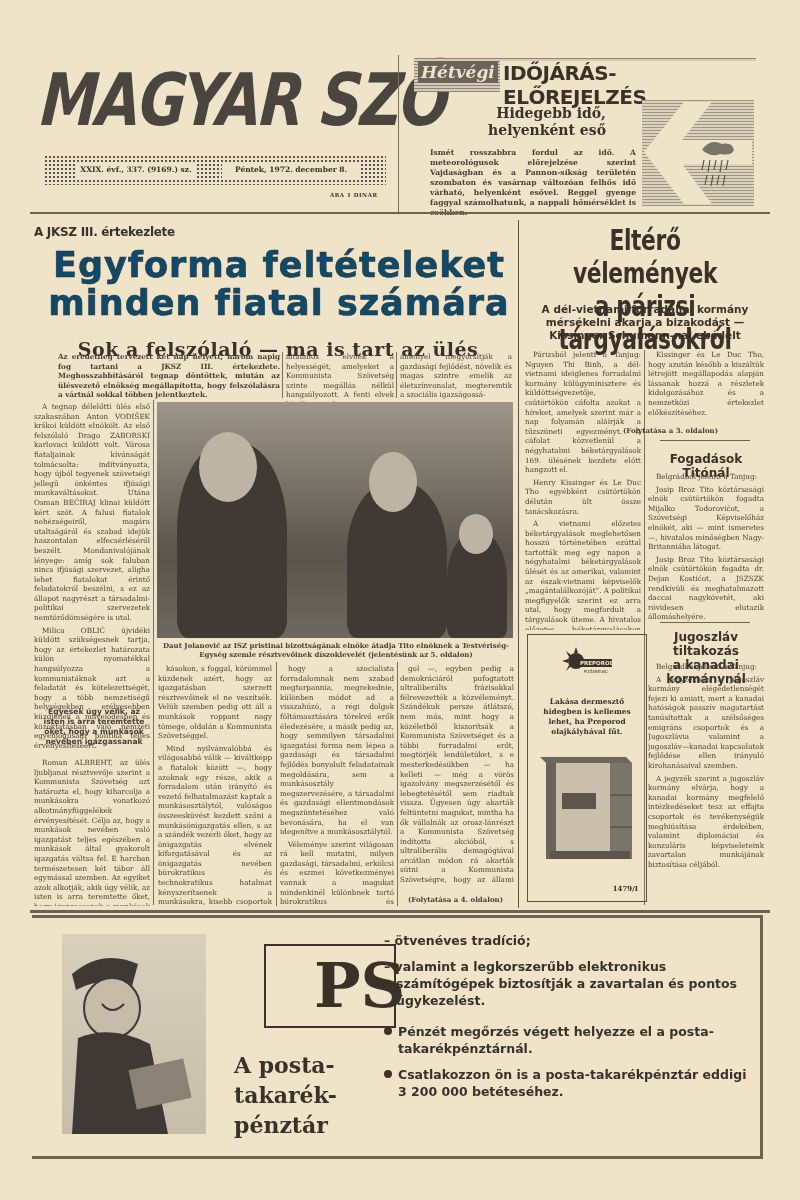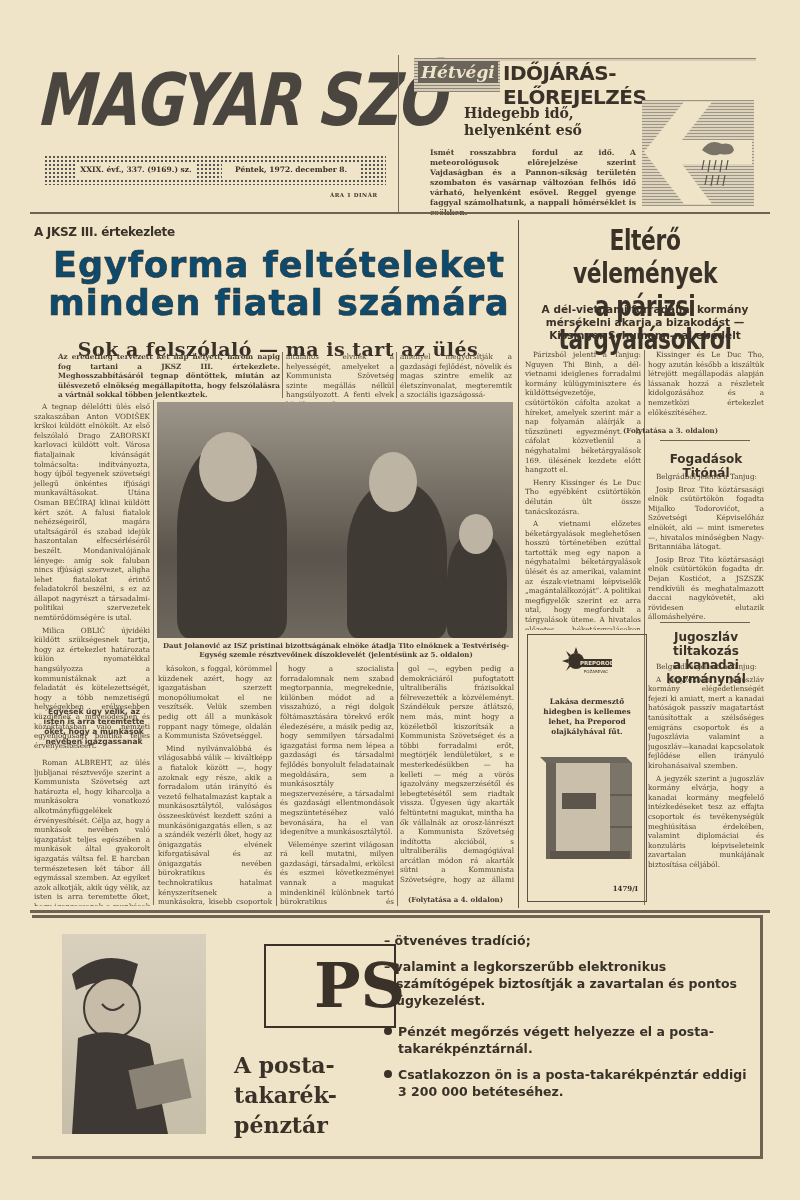--- a/index.html
+++ b/index.html
@@ -11,21 +11,21 @@
   .hrule{position:absolute;height:2px;background:#6e6352;}
   
   .masthead{left:44px;top:62px;width:342px;height:88px;font-family:"DejaVu Sans",sans-serif;font-weight:900;font-style:italic;font-size:58px;letter-spacing:-2px;color:#4b4540;transform:skewX(-4deg) scaleY(1.25);transform-origin:left top;white-space:nowrap;line-height:60px;}
   .dotband{left:44px;top:155px;width:342px;height:30px;background-image:radial-gradient(#555 40%,transparent 45%);background-size:4px 4px;}
   .dotbox{position:absolute;top:7px;height:16px;background:#efe3c8;font-size:7.5px;font-weight:bold;line-height:16px;text-align:center;color:#3a3228;}
   .price{left:330px;top:192px;font-size:5.5px;font-weight:bold;letter-spacing:0.5px;}
   
   .wx-banner{left:414px;top:58px;width:342px;height:34px;background:repeating-linear-gradient(0deg,#8d857a 0 1px,#d6ccb6 1px 3px);}
   .wx-tag{position:absolute;left:4px;top:3px;font-family:"DejaVu Serif",serif;font-style:italic;font-weight:bold;font-size:17px;color:#efe3c8;background:#6b645a;padding:1px 3px;}
   .wx-title{position:absolute;left:86px;top:3px;font-family:"DejaVu Sans",sans-serif;font-weight:bold;font-size:20px;color:#3a3228;background:#efe3c8;padding:0 3px;letter-spacing:-0.5px;}
-  .wx-head{left:464px;top:105px;width:190px;text-align:left;font-weight:bold;font-size:14px;line-height:17px;color:#3a3228;}
+  .wx-head{left:416px;top:105px;width:190px;text-align:right;font-weight:bold;font-size:14px;line-height:17px;color:#3a3228;}
   .wx-body{left:430px;top:148px;width:206px;font-size:7.6px;line-height:10px;font-weight:bold;color:#4a4034;text-align:justify;}
   .wx-art{left:642px;top:100px;width:112px;height:106px;background:repeating-linear-gradient(0deg,#9d9586 0 1px,#ddd3bd 1px 3px);}
   
   .kicker{left:34px;top:225px;font-family:"DejaVu Sans",sans-serif;font-weight:bold;font-size:12px;color:#3a3228;letter-spacing:-0.3px;}
   .headline{left:44px;top:246px;width:470px;text-align:center;font-family:"DejaVu Sans",sans-serif;font-weight:900;font-size:35px;line-height:38px;color:#0c4a6e;letter-spacing:1px;-webkit-text-stroke:0.6px #3a3228;}
   .subhead{left:40px;top:322px;width:476px;text-align:center;font-family:"DejaVu Serif",serif;font-weight:bold;font-size:19px;color:#3a3228;letter-spacing:0.5px;margin-top:16px;}
   .lead{left:58px;top:352px;width:222px;font-size:7.2px;line-height:9.6px;font-weight:bold;color:#4a4034;text-align:justify;}
   .photo{left:157px;top:402px;width:356px;height:236px;background:linear-gradient(180deg,#9e968a 0%,#7e776c 30%,#5a544c 65%,#6e685f 100%);}
   .photo .fig{position:absolute;border-radius:45% 45% 10% 10%;background:#3f3a34;}
   .photo .face{position:absolute;border-radius:50%;background:#bdb4a4;}
@@ -117,21 +117,21 @@
   <div class="fig" style="left:20px;top:40px;width:110px;height:196px;"></div>
   <div class="face" style="left:42px;top:30px;width:58px;height:70px;"></div>
   <div class="fig" style="left:190px;top:80px;width:100px;height:156px;"></div>
   <div class="face" style="left:212px;top:50px;width:48px;height:60px;"></div>
   <div class="fig" style="left:290px;top:130px;width:60px;height:106px;"></div>
   <div class="face" style="left:302px;top:112px;width:34px;height:40px;"></div>
 </div>
 <div class="abs caption">Daut Jolanović az ISZ pristinai bizottságának elnöke átadja Tito elnöknek a Testvériség-Egység szemle résztvevőinek díszoklevelét (jelentésünk az 5. oldalon)</div>
 
 <div class="abs body-text" style="left:158px;top:664px;width:114px;height:242px;overflow:hidden;">
-  <p>kásokon, s foggal, körömmel küzdenek azért, hogy az igazgatásban szerzett monopóliumokat el ne veszítsék. Velük szemben pedig ott áll a munkások roppant nagy tömege, oldalán a Kommunista Szövetséggel.</p>
+  <p>kásokon, s foggal, körömmel küzdenek azért, hogy az igazgatásban szerzett résztvevőinek el ne veszítsék. Velük szemben pedig ott áll a munkások roppant nagy tömege, oldalán a Kommunista Szövetséggel.</p>
   <p>Mind nyilvánvalóbbá és világosabbá válik — kiváltképp a fiatalok között —, hogy azoknak egy része, akik a forradalom után irányító és vezető felhatalmazást kaptak a munkásosztálytól, valóságos összeesküvést kezdett szőni a munkásönigazgatás ellen, s az a szándék vezérli őket, hogy az önigazgatás elvének kiforgatásával és az önigazgatás nevében bürokratikus és technokratikus hatalmat kényszerítsenek a munkásokra, kisebb csoportok tőkéjévé változtassák a közvagyont. Az utóbbi évek társadalmi és gazdasági eseményei teljes egészében igazolták annak a két</p>
 </div>
 <div class="vrule" style="left:276px;top:662px;height:244px;"></div>
 <div class="abs body-text" style="left:280px;top:664px;width:114px;height:242px;overflow:hidden;">
   <p>hogy a szocialista forradalomnak nem szabad megtorpannia, megrekednie, különben módot ad a visszahúzó, a régi dolgok föltámasztására törekvő erők éledezésére, a másik pedig az, hogy semmilyen társadalmi igazgatási forma nem lépea a gazdasági és társadalmi fejlődés bonyolult feladatainak megoldására, sem a munkásosztály megszervezésére, a társadalmi és gazdasági ellentmondások megszüntetéséhez való bevonására, ha el van idegenítve a munkásosztálytól.</p>
   <p>Véleménye szerint világosan rá kell mutatni, milyen gazdasági, társadalmi, erkölcsi és eszmei következményei vannak a magukat mindenkinél különbnek tartó bürokratikus és technokratikus elemek közéletbe való előretörésének. Hamis ígéretekkel — hogy könnyű-</p>
 </div>
 <div class="vrule" style="left:397px;top:662px;height:244px;"></div>
 <div class="abs body-text" style="left:400px;top:664px;width:114px;height:222px;overflow:hidden;">
   <p>gol —, egyben pedig a demokráciáról pufogtatott ultraliberális frázisokkal félrevezették a közvéleményt. Szándékuk persze átlátszó, nem más, mint hogy a közéletből kiszorítsák a Kommunista Szövetséget és a többi forradalmi erőt, megtörjék lendületüket, s e mesterkedésükben — ha kelleti — még a vörös igazolvány megszerzésétől és lebegtetésétől sem riadtak vissza. Ügyesen úgy akarták feltüntetni magukat, mintha ha ők vállalnák az orosz-lánrészt a Kommunista Szövetség indította akcióból, s ultraliberális demagógiával arcátlan módon rá akarták sütni a Kommunista Szövetségre, hogy az állami tulajdon birtokosának vallja magát. Közben körmönfont módon összeesküvést szőttek a munkásönigazgatás ellen.</p>

